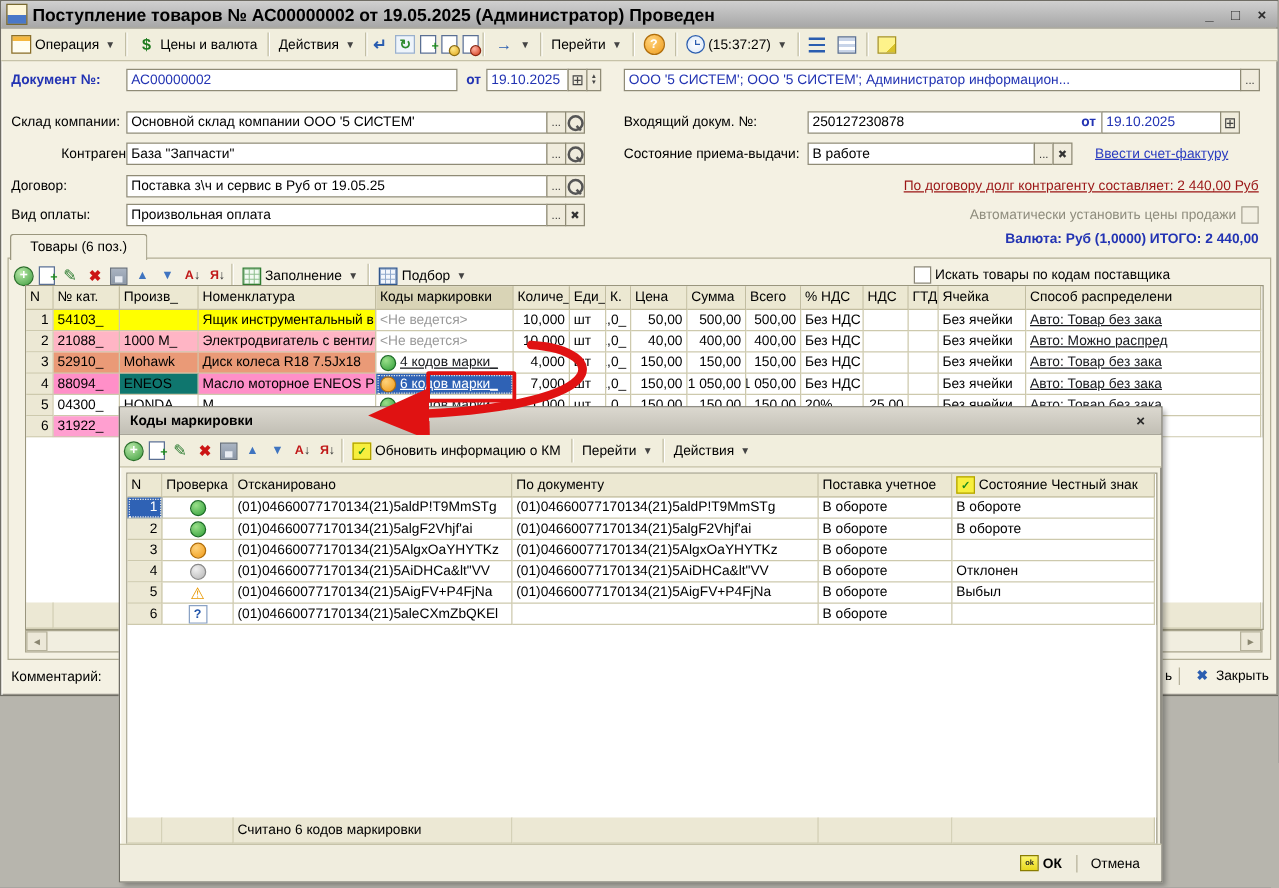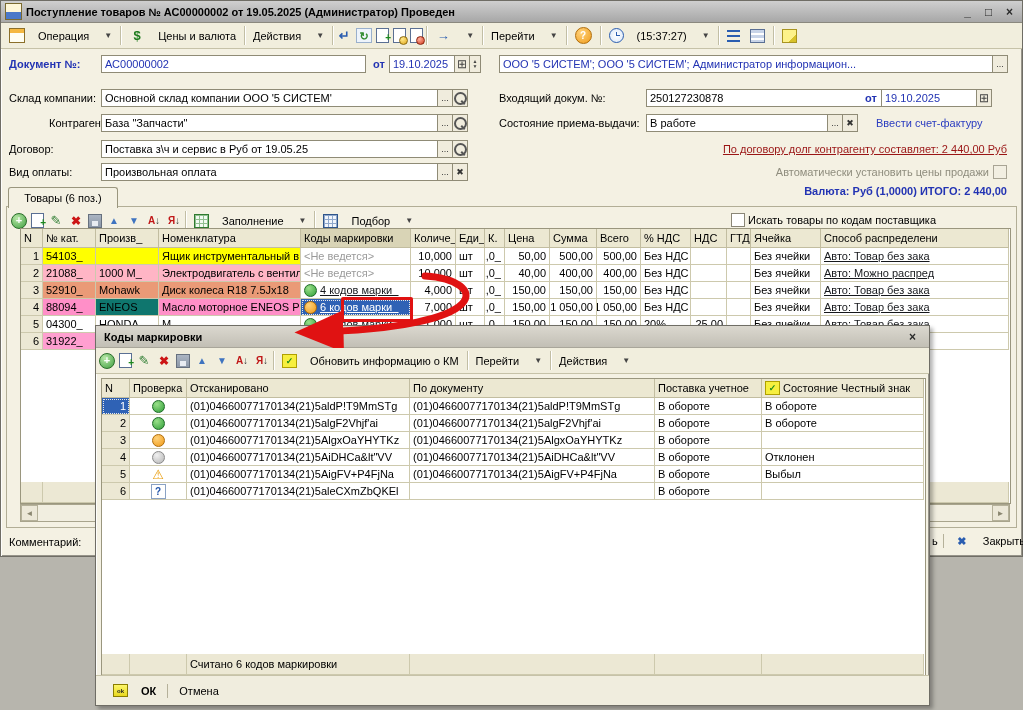--- a/index.html
+++ b/index.html
@@ -3,28 +3,28 @@
 <meta charset="utf-8">
 <style>
   html,body{margin:0;padding:0;background:#888;}
   #desktop{position:relative;width:1023px;height:710px;background:#b7b5ad;overflow:hidden;
     font-family:"Liberation Sans",sans-serif;font-size:11px;color:#000;}
   
   #main-window{position:absolute;left:0;top:0;width:1021px;height:555px;background:#f4f1e3;
     border:1px solid #6f6d65;box-shadow:inset 1px 1px 0 #fdfdfb,inset -1px -1px 0 #97948a;}
   .titlebar{height:21px;background:linear-gradient(#cfcfcf,#a7a7a7);display:flex;align-items:center;
     gap:4px;padding:0 4px;border-bottom:1px solid #8a887e;}
-  .titlebar .title{font-weight:bold;font-size:11px;flex:1;white-space:nowrap;overflow:hidden;}
+  .titlebar .title{font-weight:bold;font-size:14px;flex:1;white-space:nowrap;overflow:hidden;}
   .app-icon{width:15px;height:15px;background:linear-gradient(#fef6d8 55%,#4a78c8 55%);border:1px solid #7a6a30;}
   .win-btn{width:17px;height:15px;display:flex;align-items:center;justify-content:center;font-weight:bold;
     color:#2b2b2b;font-size:12px;cursor:default;}
   
   .toolbar{display:flex;align-items:center;height:25px;background:#f1eedd;border-bottom:1px solid #c6c2a8;
     padding:0 3px;white-space:nowrap;}
-  .tbtn{display:inline-flex;align-items:center;gap:13px;padding:1px 5px;border-radius:2px;}
+  .tbtn{display:inline-flex;align-items:center;gap:3px;padding:1px 5px;border-radius:2px;}
   .caret{font-size:8px;color:#444;margin-left:2px;}
   .sep{width:1px;align-self:stretch;margin:3px 3px;background:#c2bea4;box-shadow:1px 0 0 #fff;}
   
   .i{display:inline-flex;width:16px;height:16px;align-items:center;justify-content:center;
      position:relative;font-size:11px;line-height:16px;flex:none;}
   .ic-operation{width:14px;height:13px;background:linear-gradient(#f5b840 0 4px,#fffef2 4px);border:1px solid #8b6f2a;}
   .ic-dollar::before{content:"$";color:#1c7a1c;font-weight:bold;font-size:13px;}
   .ic-reread::before{content:"↵";color:#2a5db0;font-weight:bold;font-size:13px;}
   .ic-refresh{border:1px solid #9ab0cc;background:#eef4fb;width:14px;height:13px;}
   .ic-refresh::before{content:"↻";color:#2e8b2e;font-weight:bold;font-size:11px;}
@@ -69,21 +69,21 @@
   .fbtn{position:absolute;height:18px;width:16px;background:#f0ecdd;border:1px solid #8f8b76;box-sizing:border-box;
     display:flex;align-items:center;justify-content:center;font-size:9px;color:#333;}
   .ic-mag{width:9px;height:9px;border:2px solid #555;border-radius:50%;position:relative;}
   .ic-mag::after{content:"";position:absolute;width:2px;height:5px;background:#555;left:6px;top:6px;transform:rotate(-45deg);}
   .ic-cal::before{content:"⊞";font-size:12px;color:#444;}
   .spin{position:absolute;width:12px;height:18px;border:1px solid #8f8b76;background:#f0ecdd;box-sizing:border-box;
     display:flex;flex-direction:column;align-items:center;justify-content:center;font-size:5px;color:#444;line-height:1;}
   .lbl{position:absolute;white-space:nowrap;}
   .blue{color:#2233b3;}
   .bluebold{color:#2233b3;font-weight:bold;}
-  .link{color:#2a3cc0;white-space:nowrap;}
+  .link{color:#2a3cc0;text-decoration:underline;white-space:nowrap;}
   .redlink{color:#9a1515;text-decoration:underline;white-space:nowrap;}
   .graylbl{color:#8f8d7e;}
   .cb{display:inline-block;width:12px;height:12px;background:#fff;border:1px solid #8a8676;vertical-align:-2px;}
   .cb.dis{background:#f2efe2;border-color:#a8a494;}
   
   .section{position:absolute;left:5px;top:205px;width:1011px;height:322px;border:1px solid #b2ae96;background:#f4f1e3;box-sizing:border-box;}
   .tab{position:absolute;left:7px;top:186px;width:108px;height:20px;background:#f4f1e3;border:1px solid #9a967e;
     border-bottom:none;border-radius:3px 3px 0 0;display:flex;align-items:center;justify-content:center;z-index:2;}
   
   .gtable{position:absolute;background:#fff;border:1px solid #9a967e;box-sizing:content-box;display:flex;flex-direction:column;}
@@ -114,21 +114,21 @@
   .harr{width:17px;height:100%;background:#ece8d8;border:1px solid #b5b19a;box-sizing:border-box;display:flex;
     align-items:center;justify-content:center;color:#8a8670;font-size:8px;}
   .htrack{flex:1;}
   
   #dialog{position:absolute;left:95px;top:325px;width:835px;height:381px;background:#f4f1e3;z-index:20;
     border:1px solid #6f6d65;box-shadow:inset 1px 1px 0 #fdfdfb,inset -1px -1px 0 #97948a,3px 3px 4px rgba(0,0,0,.3);box-sizing:border-box;}
   .dlg-title{height:21px;background:linear-gradient(#dbd8cf,#c2bfb5);display:flex;align-items:center;
     padding:0 8px;font-weight:bold;border-bottom:1px solid #a9a69a;}
   .dlg-title .t{flex:1;}
   .dlg-btnbar{position:absolute;left:0;right:0;bottom:0;height:29px;border-top:1px solid #c6c2a8;
-    display:flex;align-items:center;justify-content:flex-start;gap:6px;padding:0 12px;background:#f0edde;}
+    display:flex;align-items:center;justify-content:flex-end;gap:6px;padding:0 12px;background:#f0edde;}
   .okbold{font-weight:bold;}
   .vline{width:1px;height:14px;background:#b5b19a;}
   
   #anno-rect{position:absolute;left:341px;top:297px;width:72px;height:25px;border:3px solid #e01212;
     border-radius:2px;z-index:40;pointer-events:none;box-sizing:border-box;}
   #anno-arrow{position:absolute;left:270px;top:262px;width:240px;height:86px;z-index:41;pointer-events:none;}
 </style>
 </head>
 <body>
 

